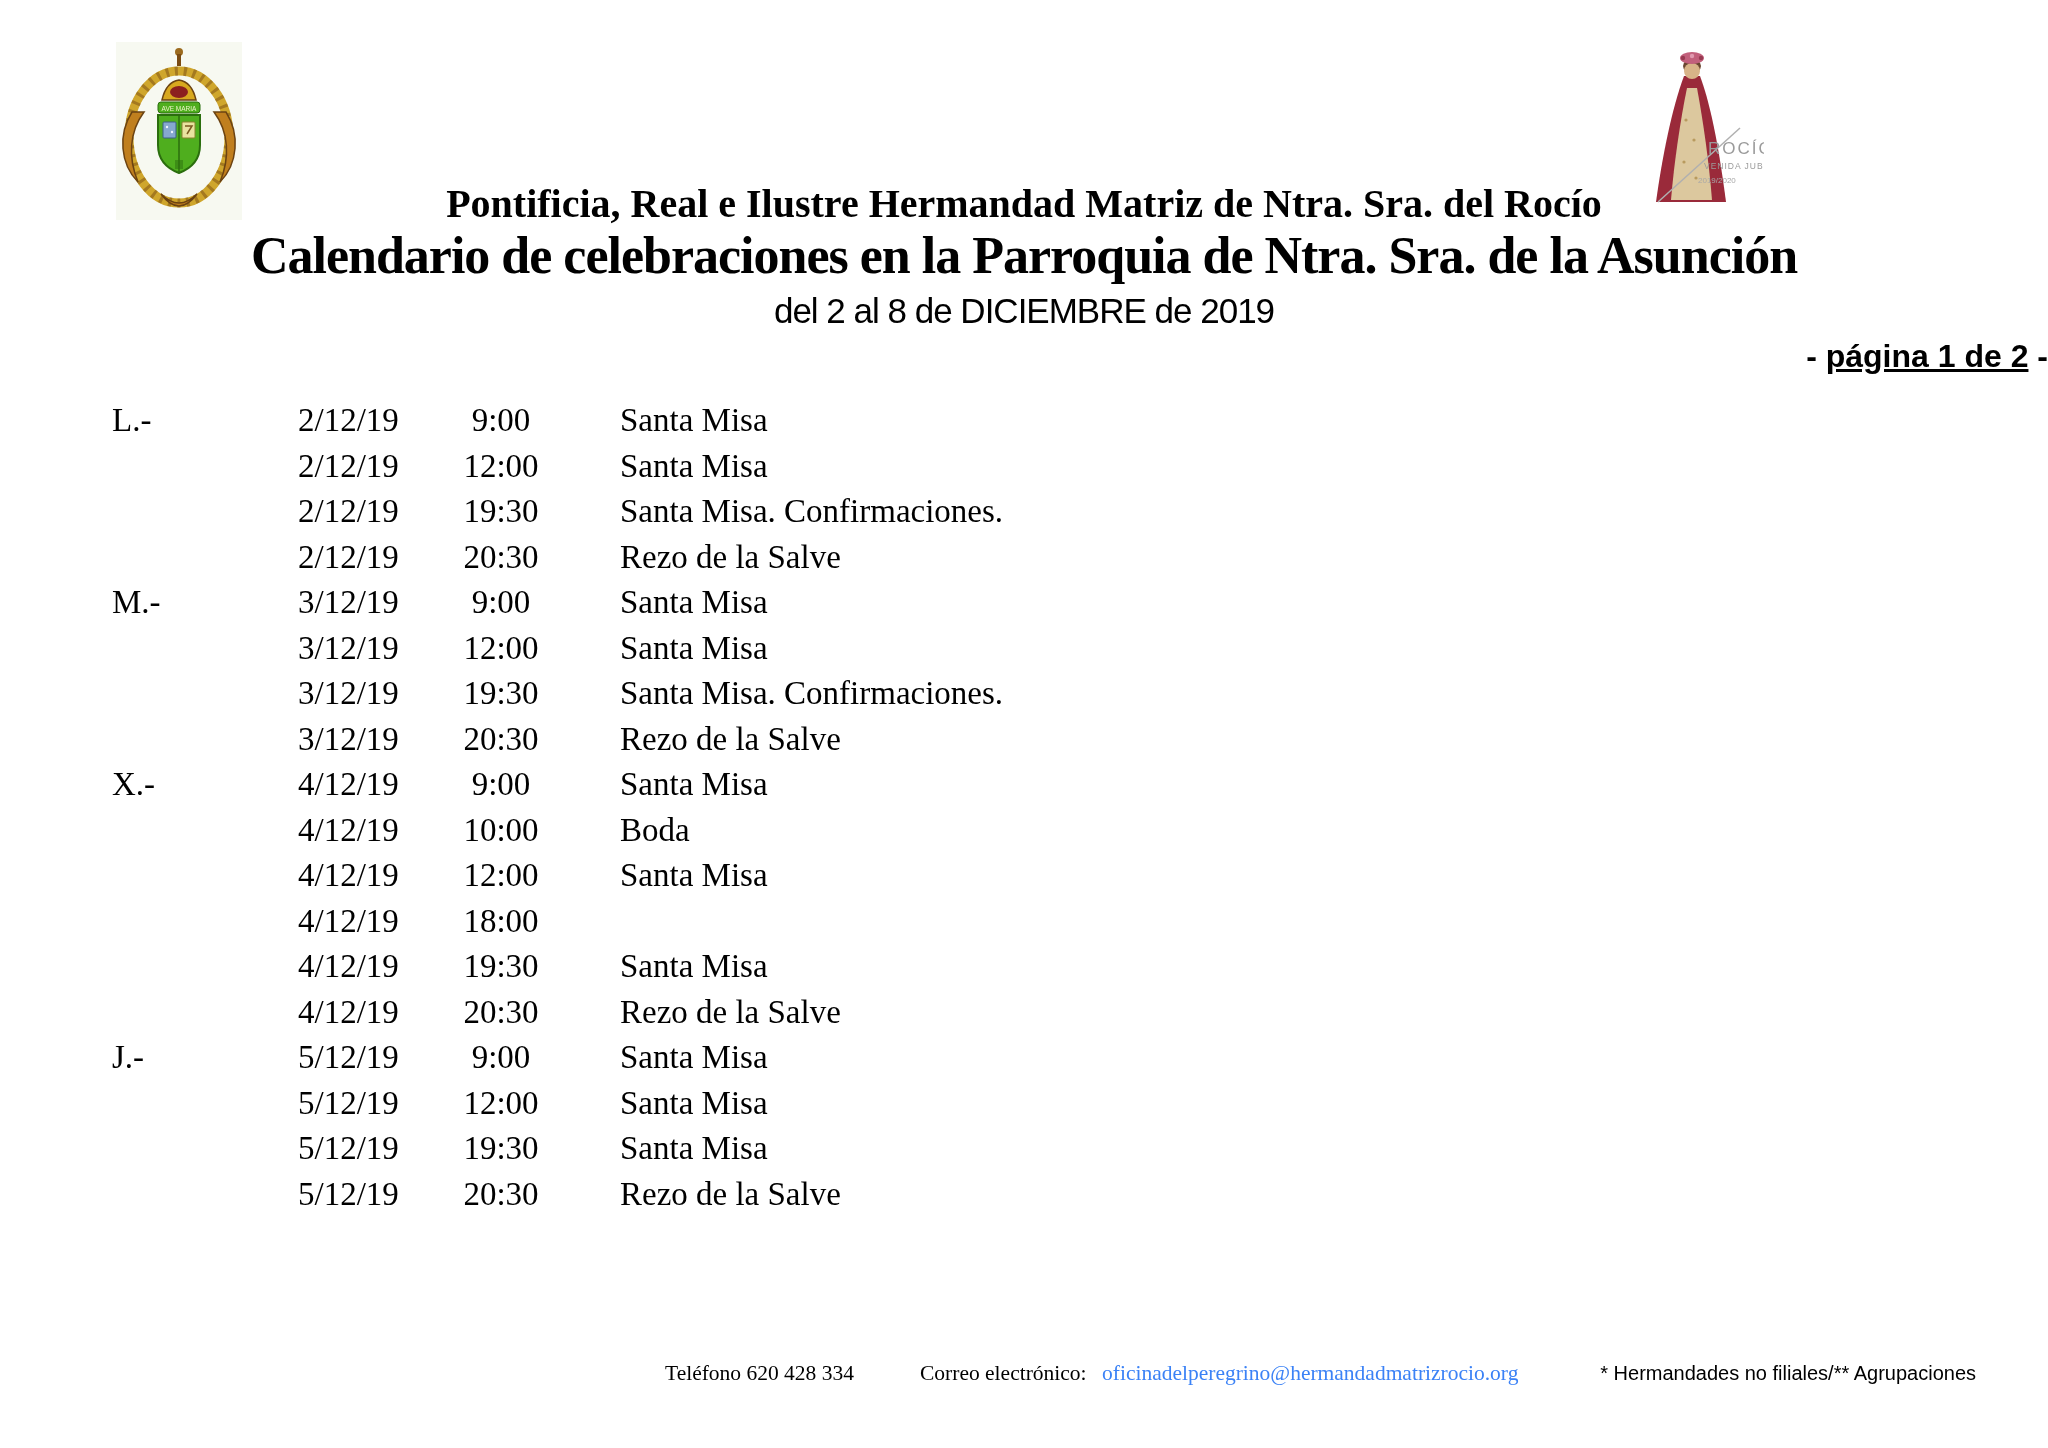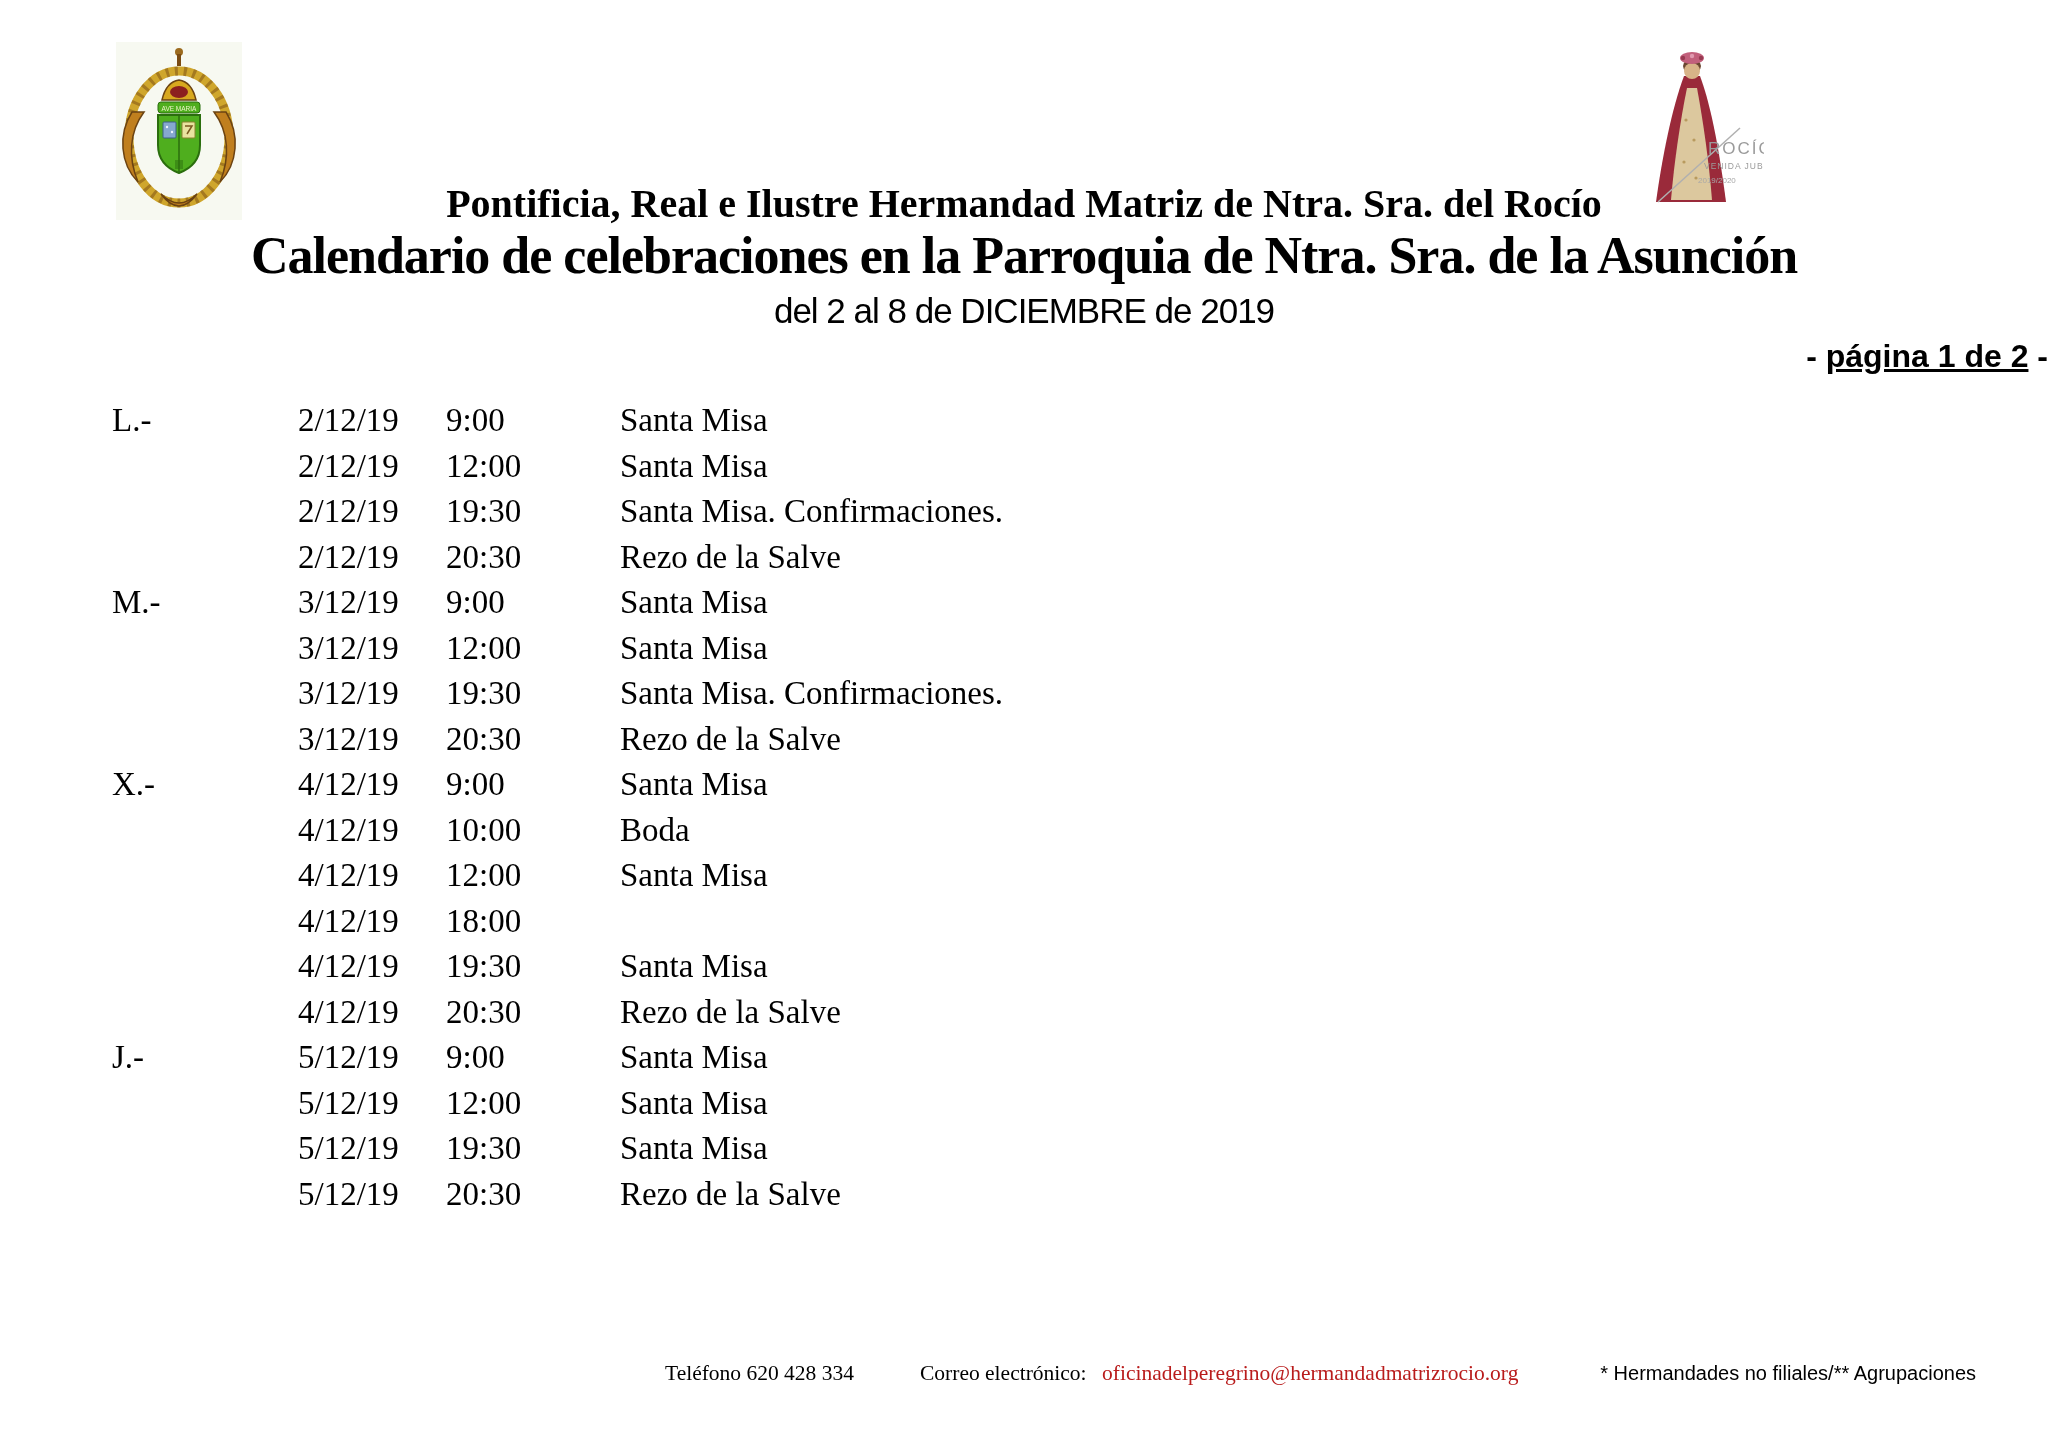--- a/index.html
+++ b/index.html
@@ -19,32 +19,32 @@
               font-family:"Liberation Sans",sans-serif;font-size:35px;letter-spacing:-1px;}
   .page-line{position:absolute;top:338px;left:0;width:100%;text-align:right;
              font-family:"Liberation Sans",sans-serif;font-size:32px;font-weight:bold;}
   .page-line .u{text-decoration:underline;}
 
   
   .schedule{position:absolute;top:398px;left:0;right:0;}
   .row{display:flex;font-size:33px;line-height:45.5px;}
   .c-day {flex:0 0 186px;padding-left:112px;}
   .c-date{flex:0 0 148px;}
-  .c-time{flex:0 0 110px;text-align:left;}
+  .c-time{flex:0 0 110px;text-align:center;}
   .c-desc{flex:1;padding-left:64px;}
   .d2{display:block;}
   .d2:empty{display:none;}
 
   
   .footer{position:absolute;left:0;top:1360px;width:2048px;height:40px;}
   .footer span,.footer a{position:absolute;white-space:nowrap;}
   .f-note  {left:50px;  font-family:"Liberation Sans",sans-serif;font-size:20px;top:2px;}
   .f-tel   {left:665px; font-size:21.5px;top:1px;}
   .f-correo{left:920px; font-size:21.5px;top:1px;}
-  .f-link  {left:1102px;font-size:21.5px;top:1px;color:#b91c1c;text-decoration:none;}
+  .f-link  {left:1102px;font-size:21.5px;top:1px;color:#3b82f6;text-decoration:none;}
   .f-ast   {right:72px; font-family:"Liberation Sans",sans-serif;font-size:20px;top:2px;}
 </style>
 </head>
 <body>
 
 <div class="page">
 
   <svg class="crest" viewBox="0 0 126 178" aria-hidden="true">
     <rect width="126" height="178" fill="#f7f9f1"></rect>
     <g>

